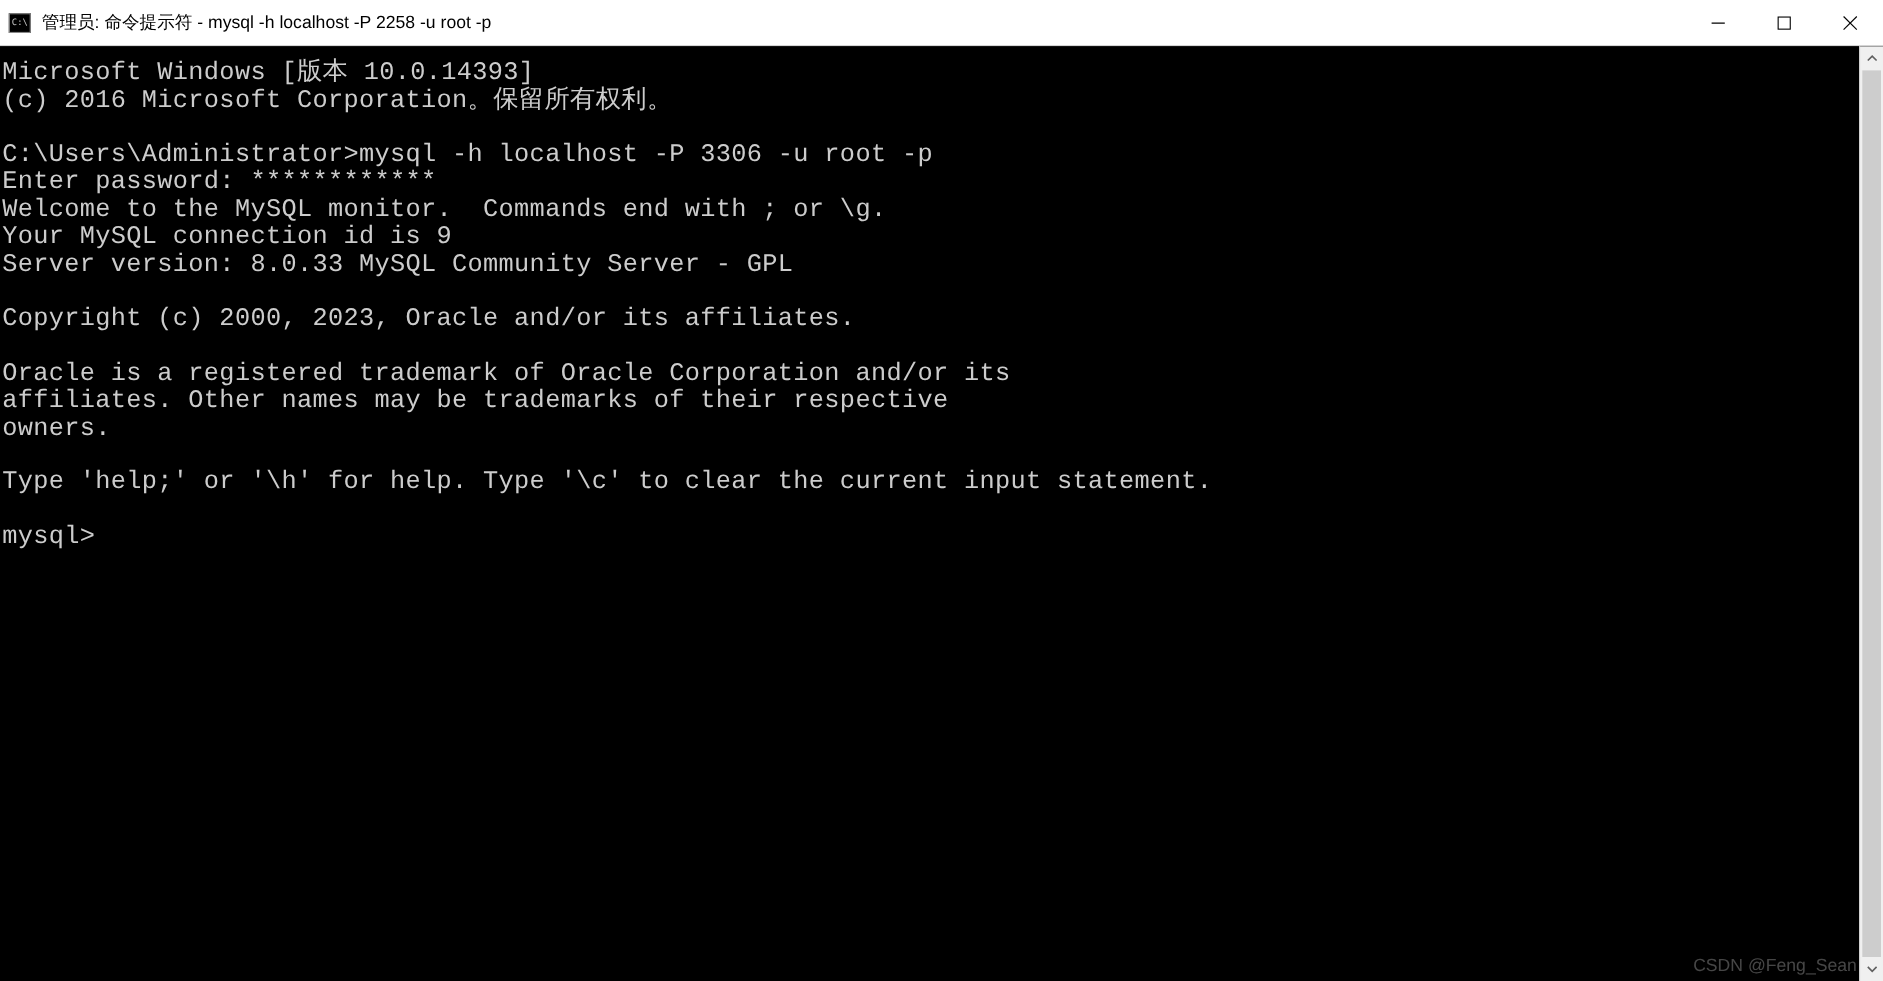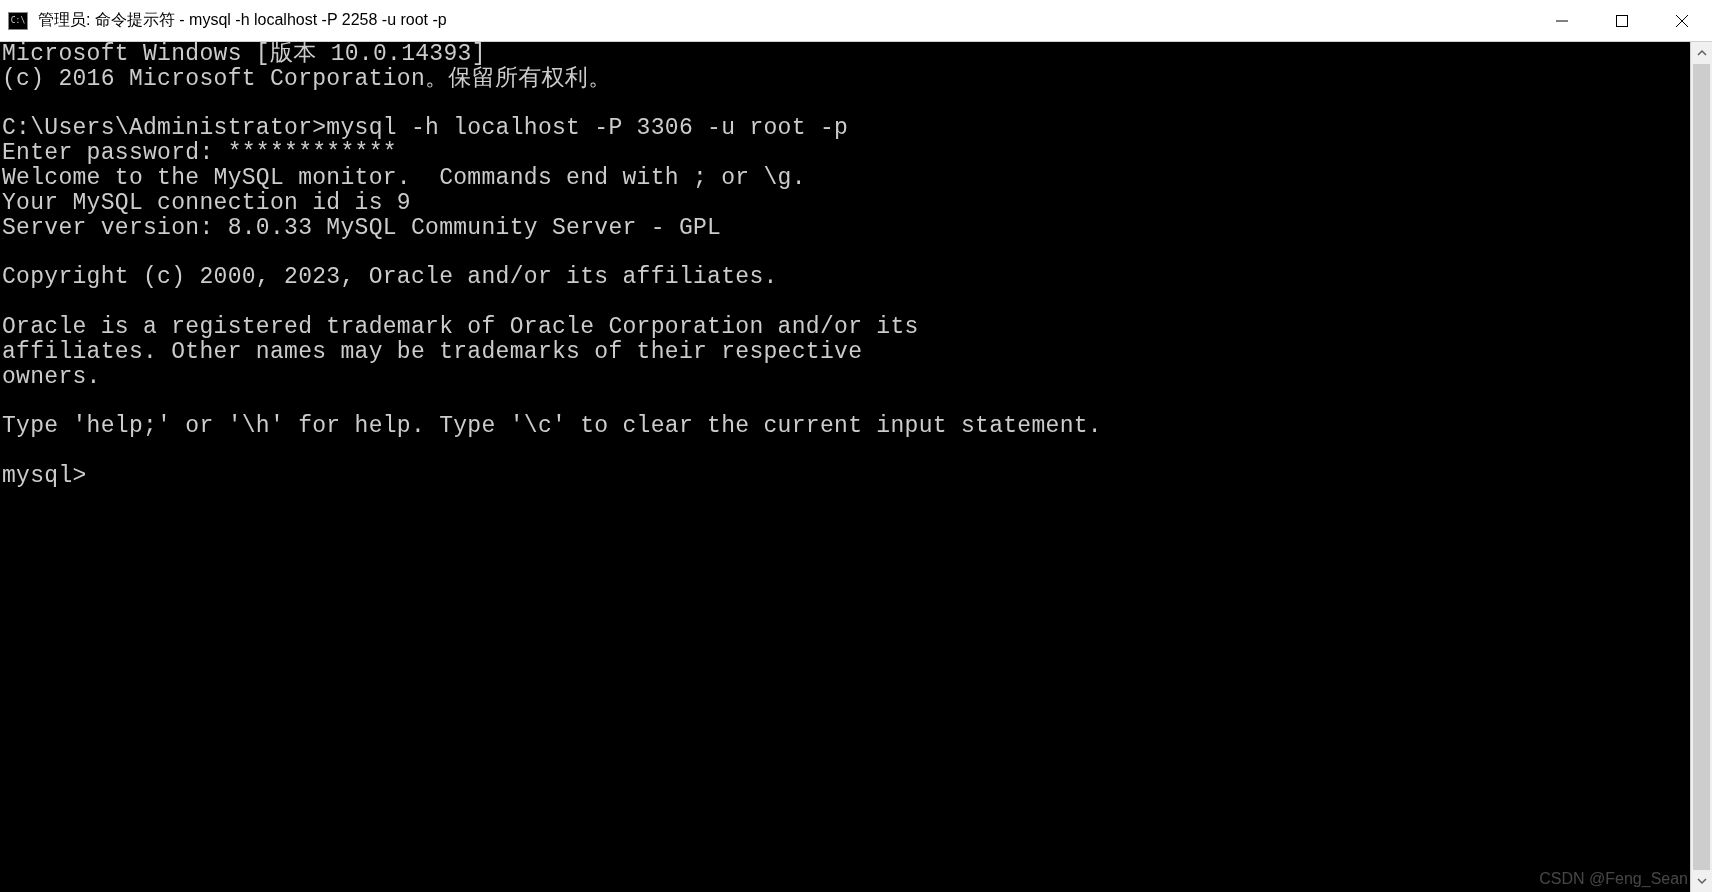--- a/index.html
+++ b/index.html
@@ -60,21 +60,21 @@
       position: relative;
       overflow: hidden;
     }
     .terminal {
       flex: 1;
       background: #000;
       color: #cccccc;
       font-family: "NSimSun", "SimSun", "Consolas", "Courier New", monospace;
       font-size: 23px;
       line-height: 1.08;
-      padding: 0 2px;
+      padding: 12px 2px;
       white-space: pre;
       letter-spacing: 0.3px;
     }
     .scrollbar {
       width: 22px;
       background: #f0f0f0;
       border-left: 1px solid #d0d0d0;
       display: flex;
       flex-direction: column;
     }

